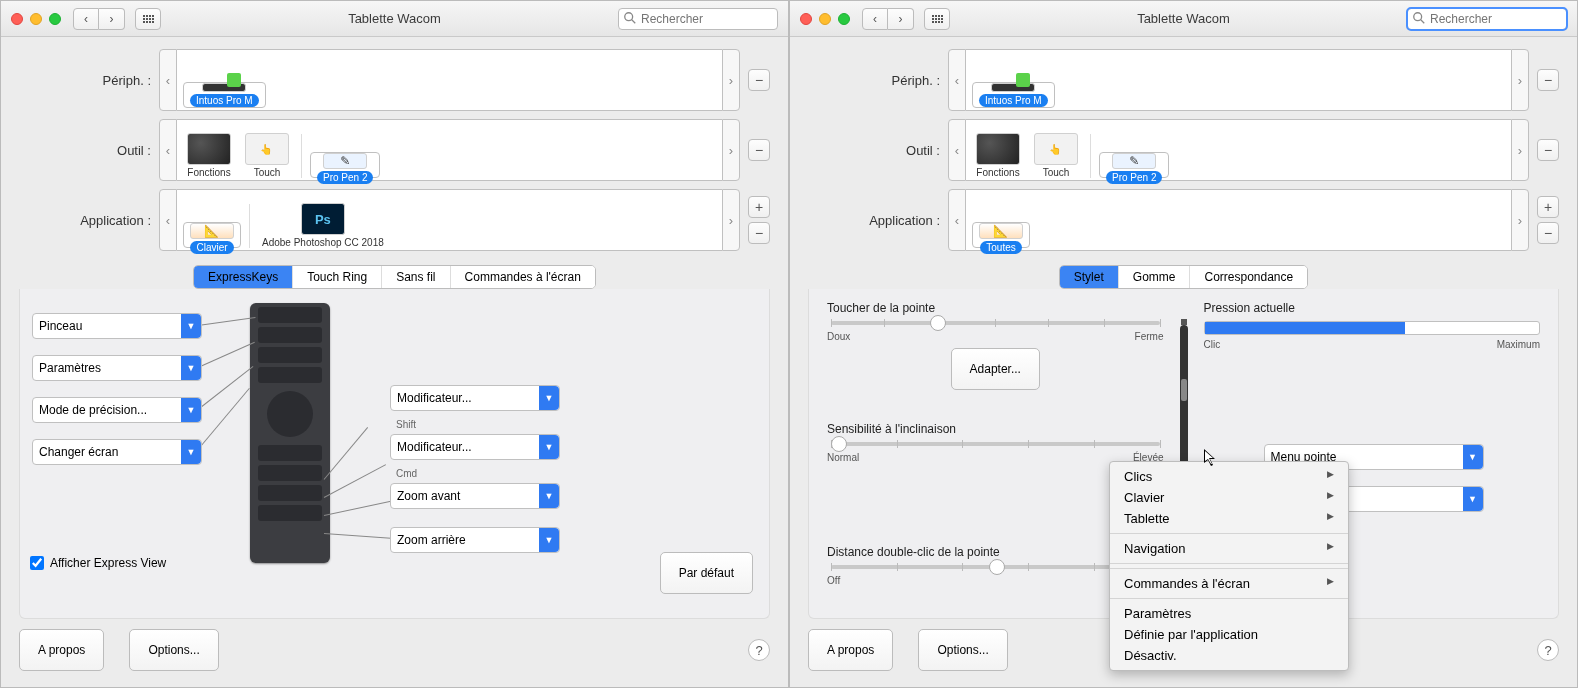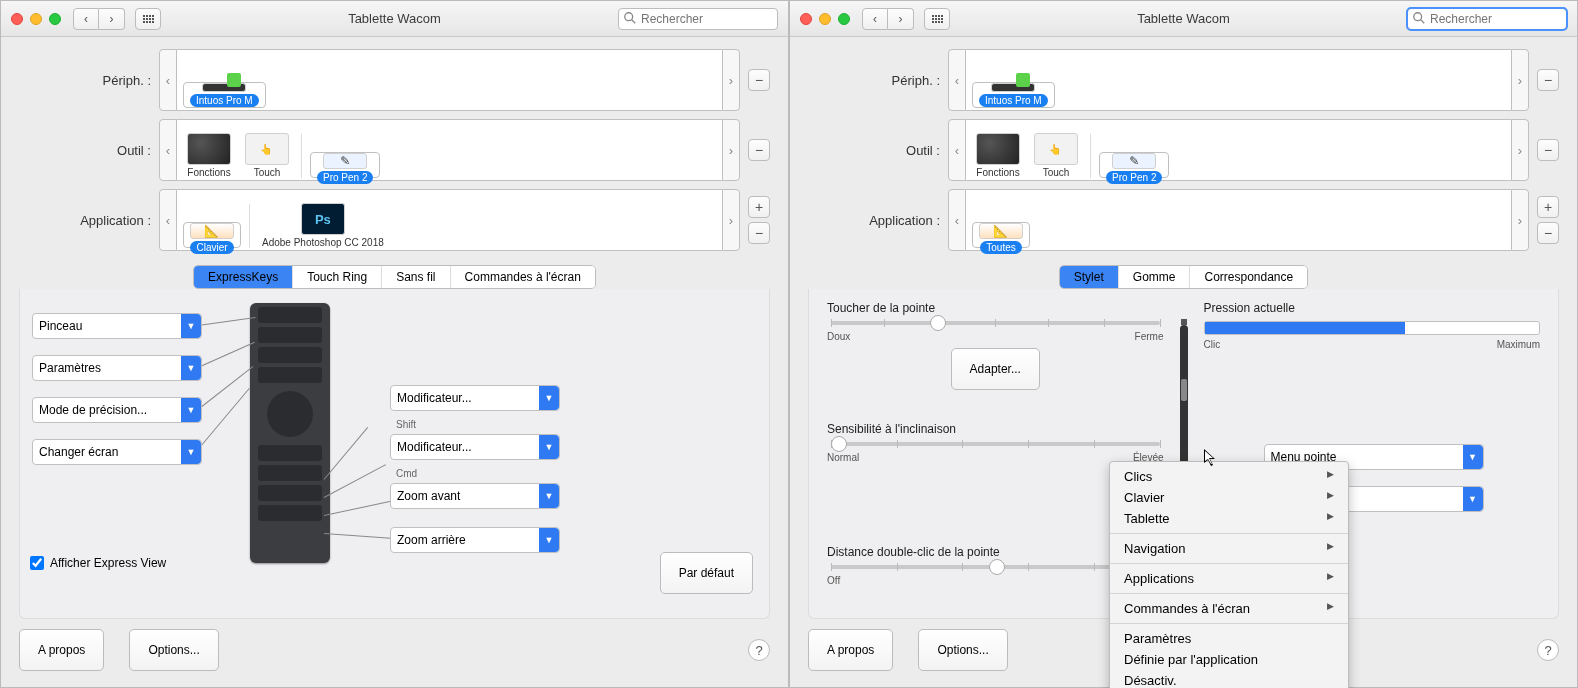--- a/index.html
+++ b/index.html
@@ -476,23 +476,20 @@
             <span>Clavier</span>
           </div>
         <div class="mi hassub">
             <span>Tablette</span>
           </div>
         <div class="sep"></div>
         <div class="mi hassub">
             <span>Navigation</span>
           </div>
         <div class="sep"></div>
-        <div class="mi hassub">
-            <span>Applications</span>
-          </div>
         <div class="sep"></div>
         <div class="mi hassub">
             <span>Commandes à l'écran</span>
           </div>
         <div class="sep"></div>
         <div class="mi">
             <span>Paramètres</span>
           </div>
         <div class="mi">
             <span>Définie par l'application</span>

